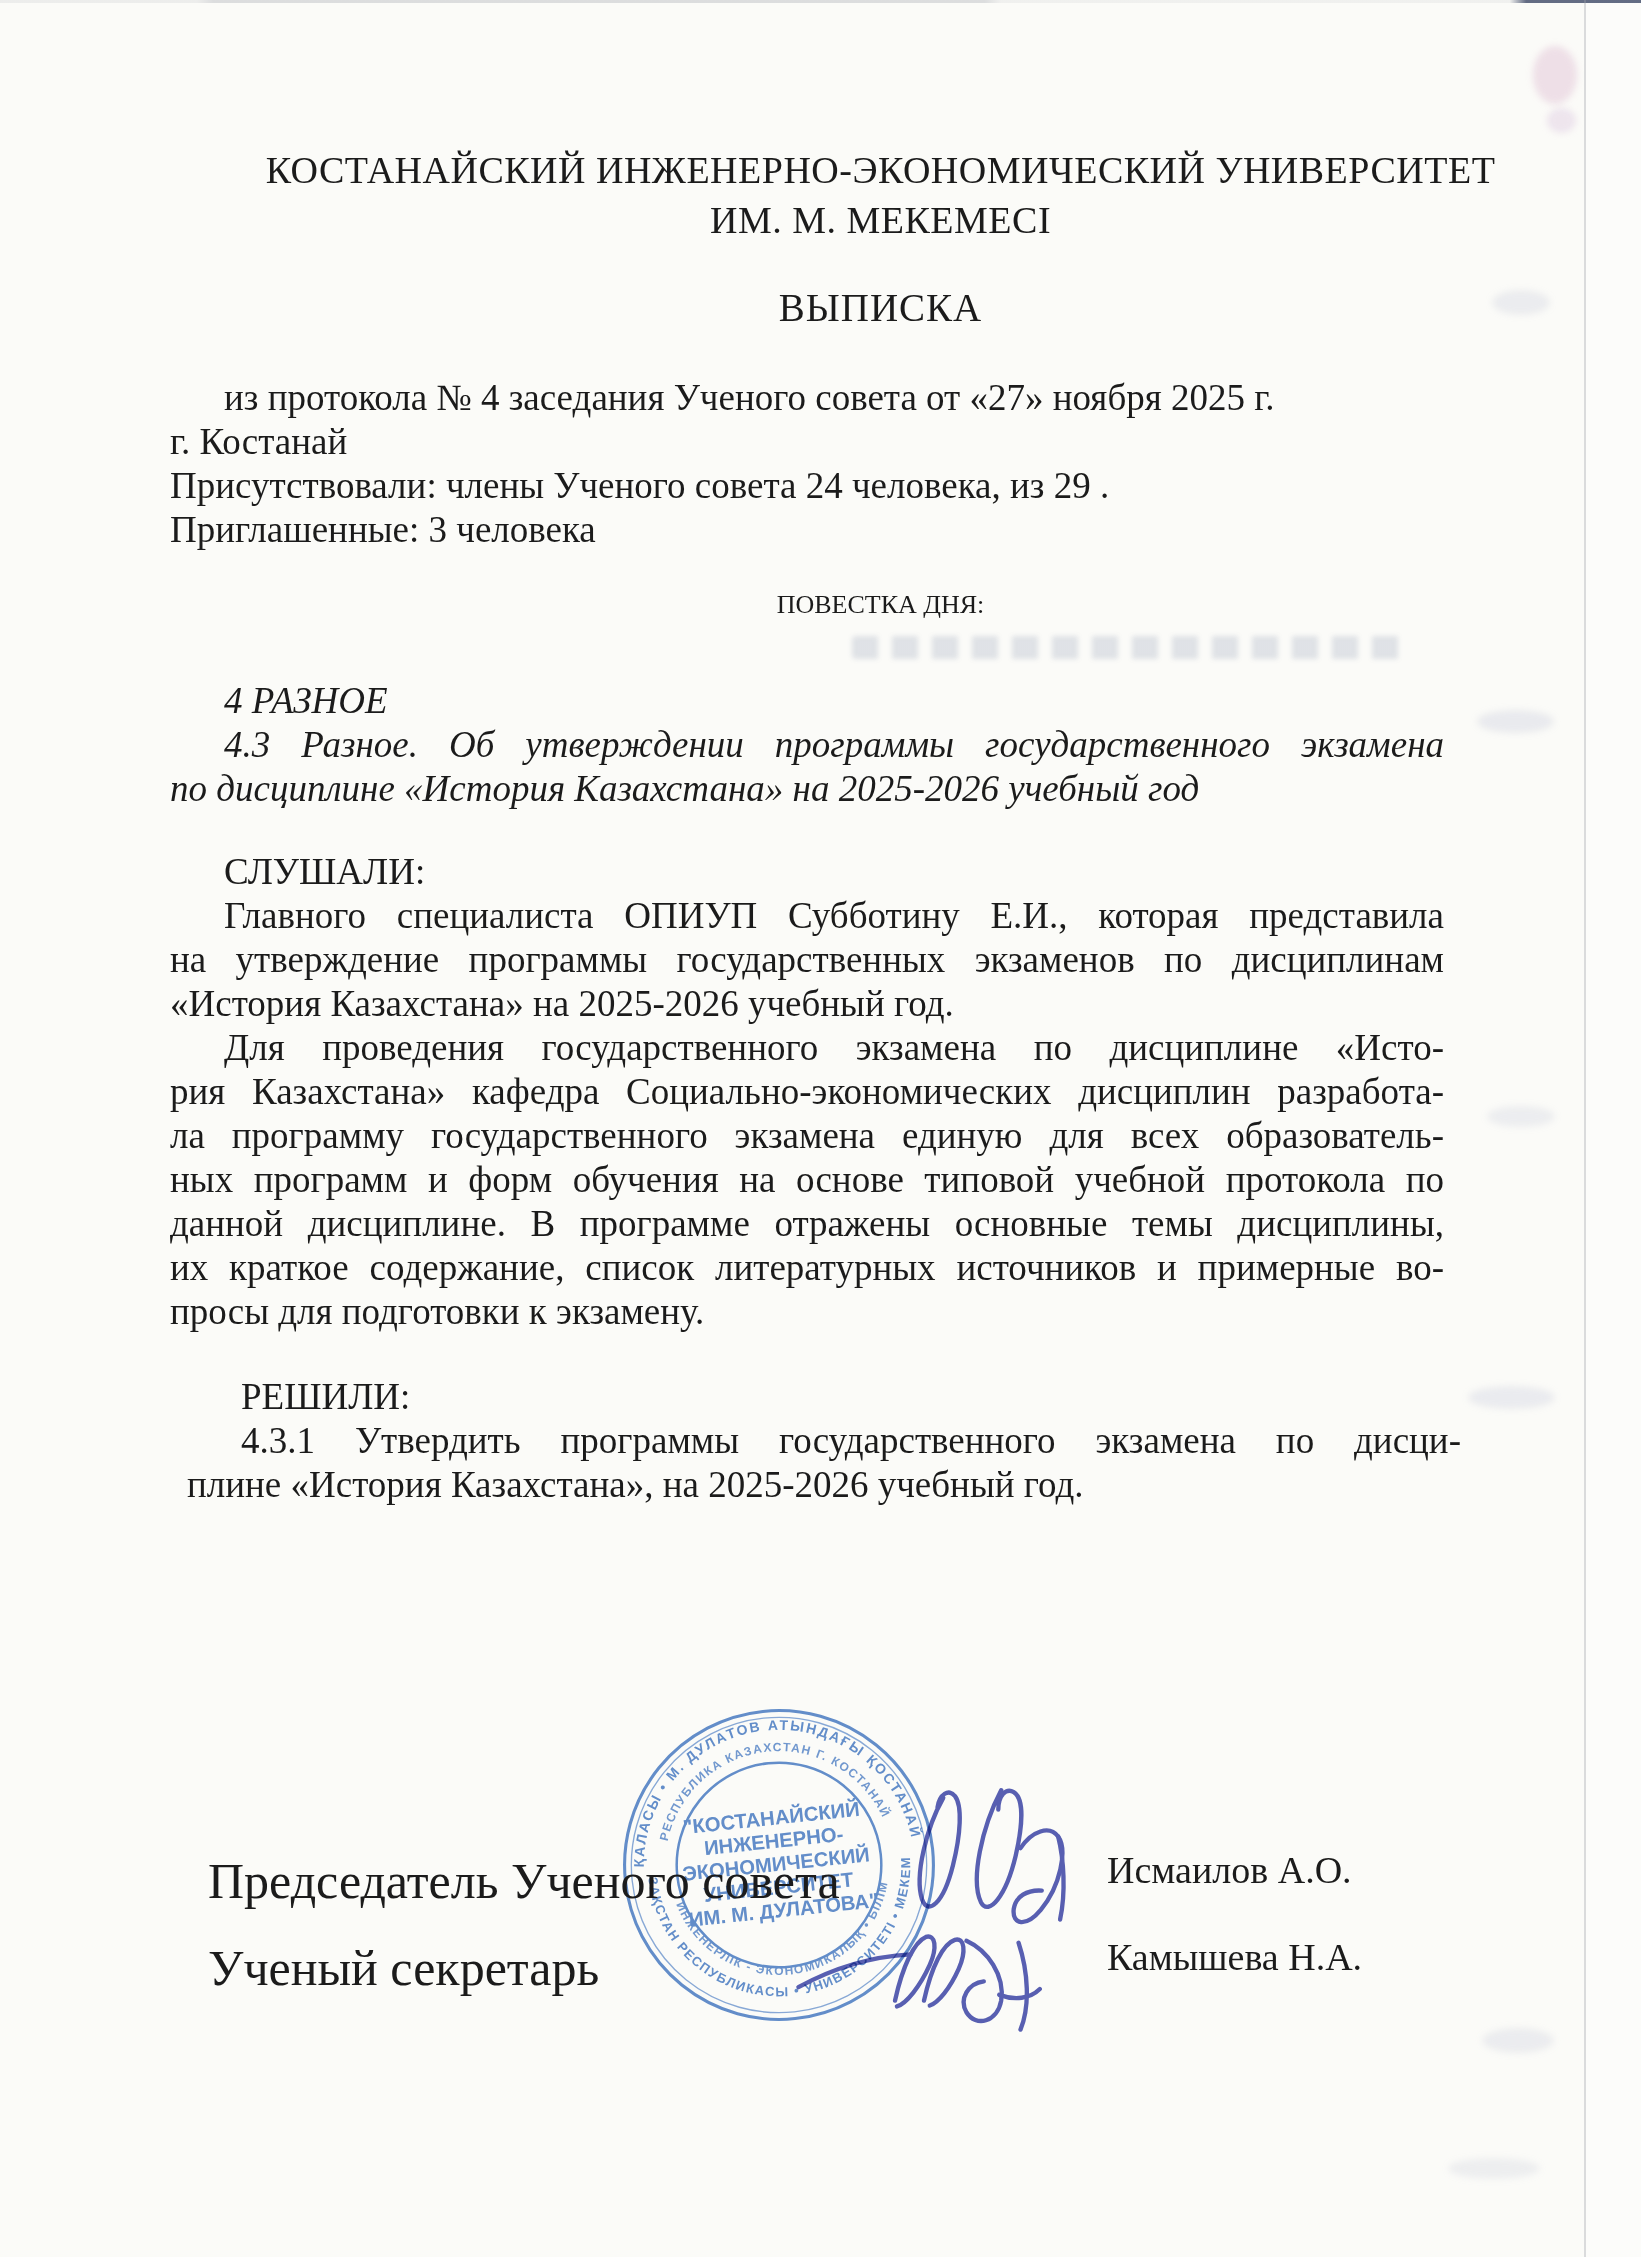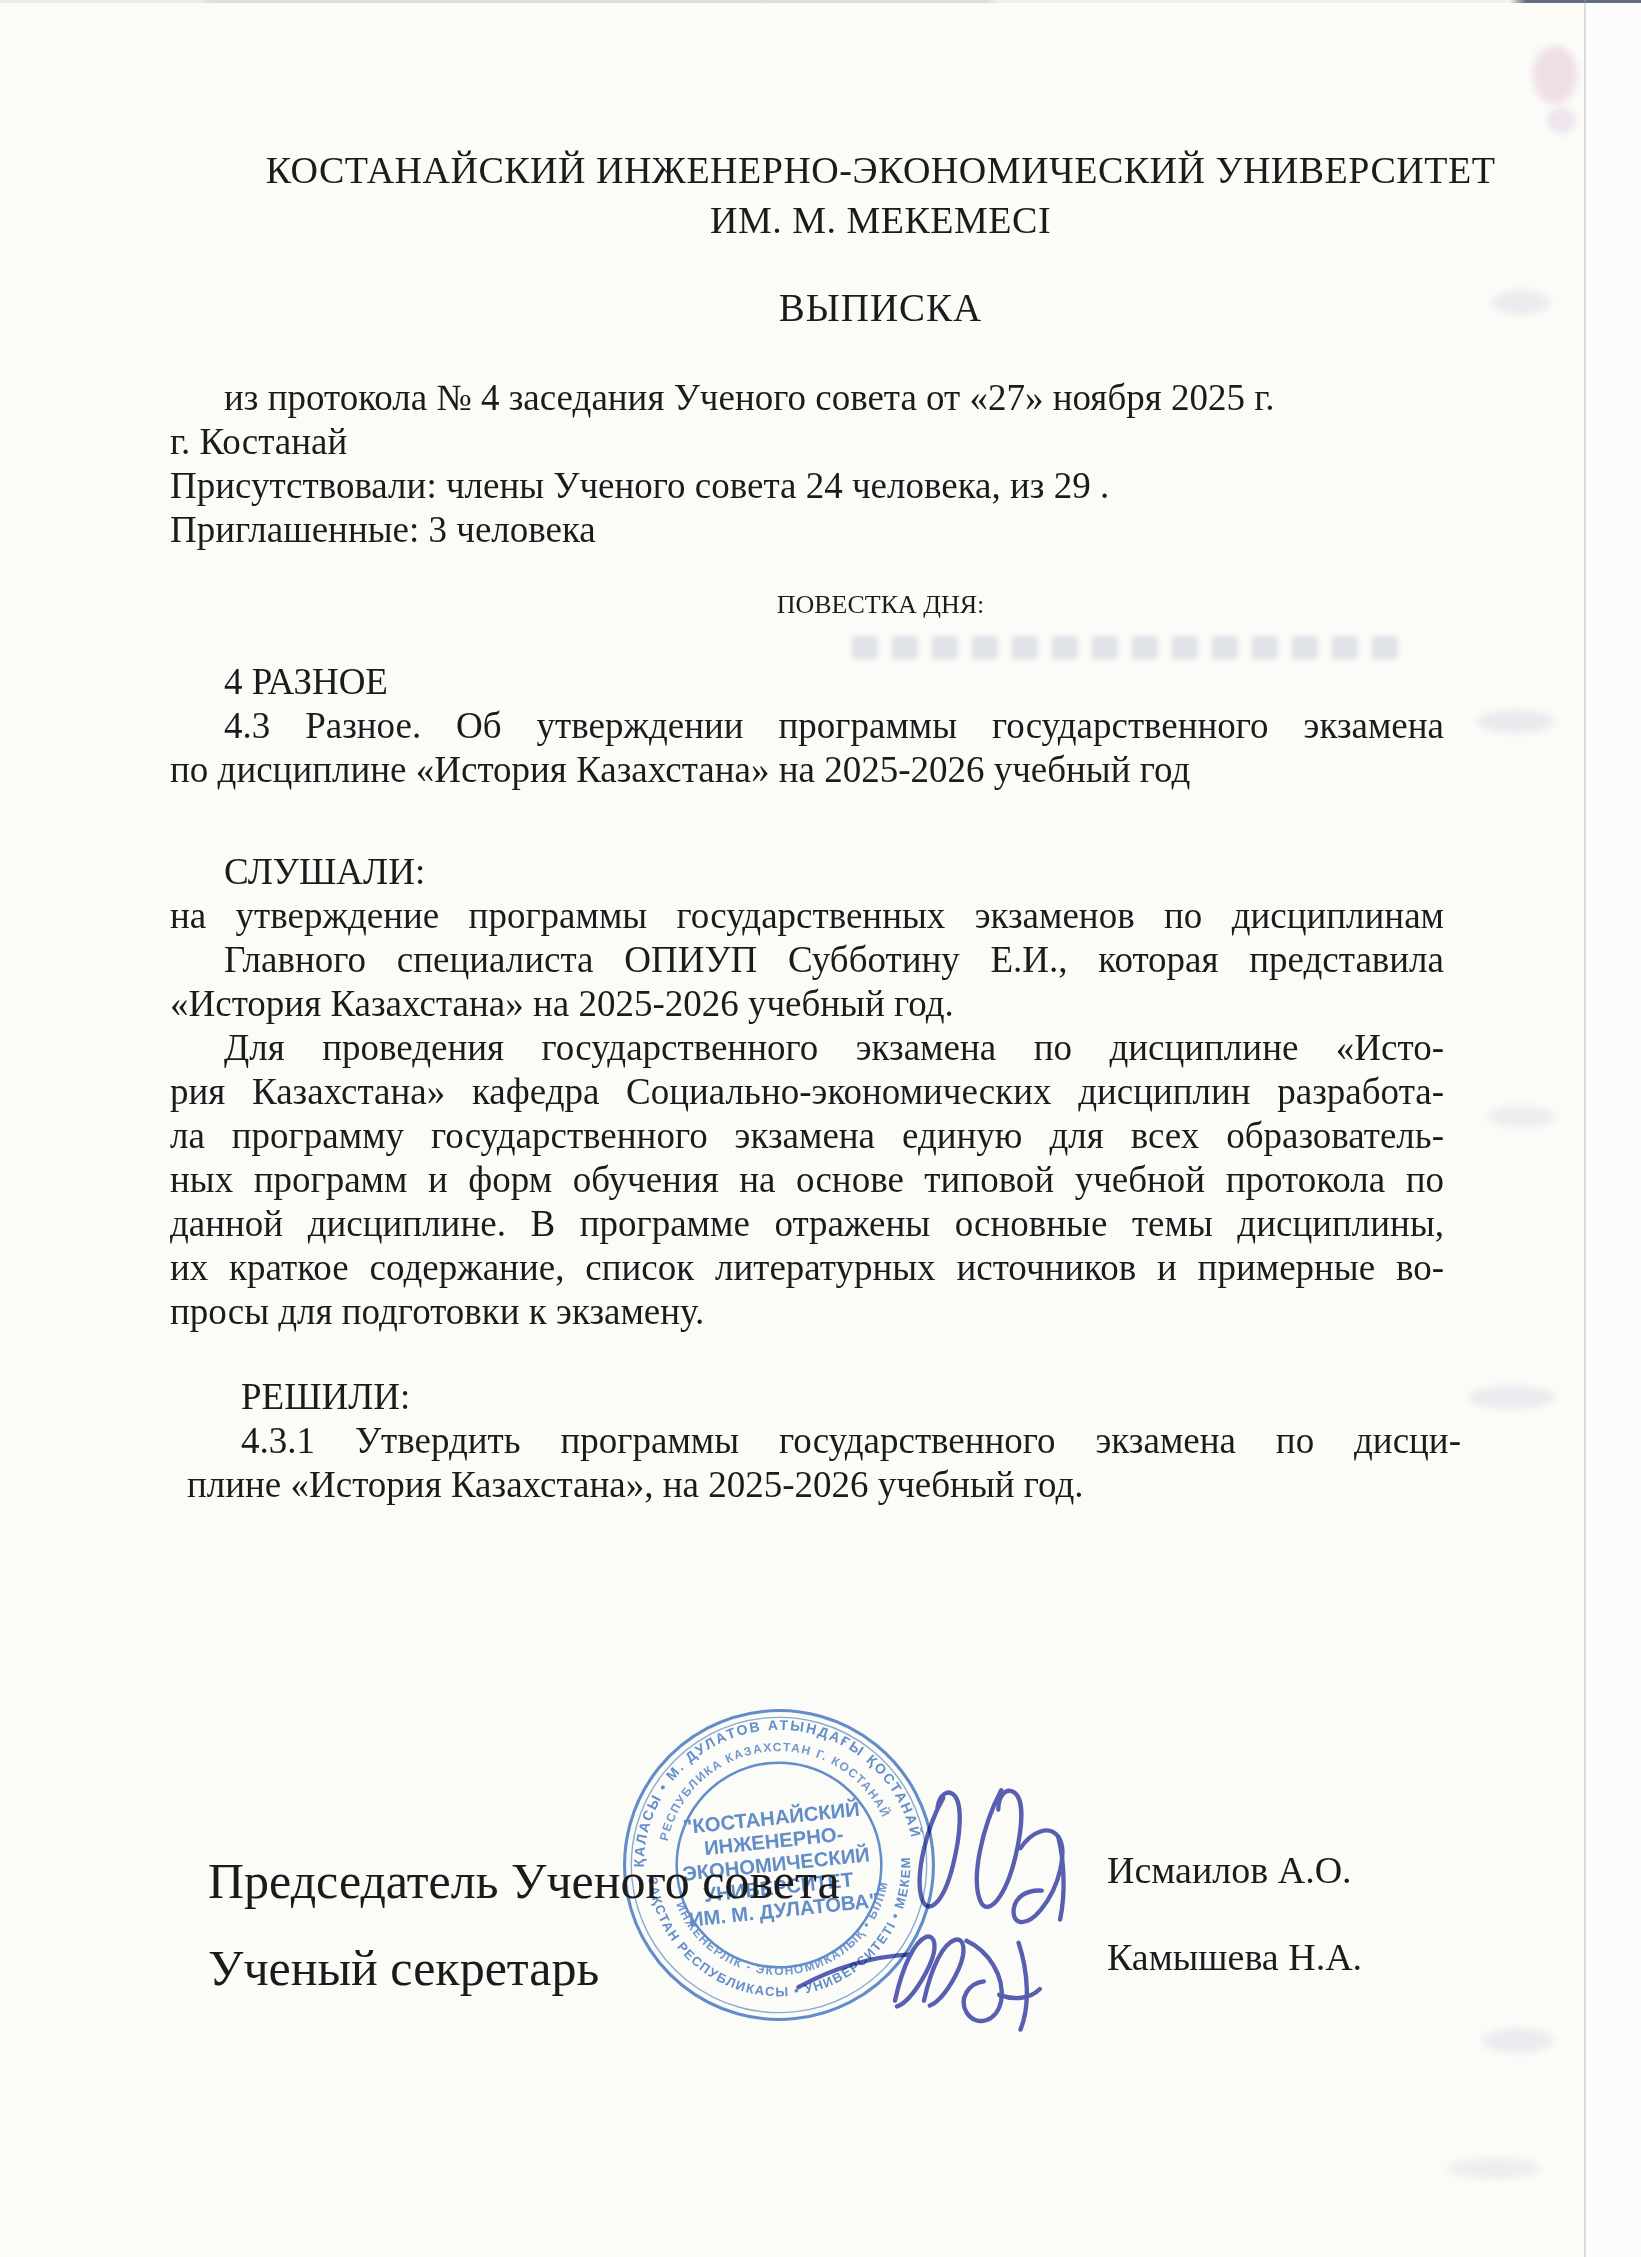--- a/index.html
+++ b/index.html
@@ -11,21 +11,21 @@
     font-family:"Liberation Serif","DejaVu Serif",serif;
     color:#1b1b1b;
   }
   
   .centered{position:absolute;left:16px;width:100%;text-align:center;padding-left:44px;}
   .header-block{top:145px;font-size:38px;line-height:50px;letter-spacing:0.5px;}
   .doc-title{top:285px;font-size:39px;letter-spacing:1px;}
   .agenda-heading{top:590px;font-size:26px;}
   .textcol{position:absolute;left:170px;width:1274px;font-size:37px;}
   .intro-block{top:376px;line-height:44px;}
-  .agenda-block{top:660px;line-height:44px;}
+  .agenda-block{top:679px;line-height:44px;font-style:italic;}
   .slushali-block{top:850px;line-height:44px;}
   .reshili-block{top:1375px;line-height:44px;margin-left:17px;}
   .ln{display:block;}
   .ind{text-indent:54px;}
   .jl{text-align:justify;text-align-last:justify;}
   .sig-label{position:absolute;left:208px;font-size:50px;z-index:6;white-space:nowrap;}
   .sig-name{position:absolute;left:1107px;font-size:38px;z-index:6;white-space:nowrap;}
   .role1{top:1852px;} .name1{top:1848px;}
   .role2{top:1939px;} .name2{top:1935px;}
   
@@ -90,22 +90,22 @@
 
   <div class="centered agenda-heading">ПОВЕСТКА ДНЯ:</div>
   <div class="textcol agenda-block">
     <span class="ln ind">4 РАЗНОЕ</span>
     <span class="ln ind jl">4.3  Разное.  Об  утверждении  программы  государственного  экзамена</span>
     <span class="ln">по дисциплине «История Казахстана» на 2025-2026 учебный год</span>
   </div>
 
   <div class="textcol slushali-block">
     <span class="ln ind">СЛУШАЛИ:</span>
+    <span class="ln ind jl">Главного специалиста ОПИУП Субботину Е.И., которая представила</span>
     <span class="ln jl">на утверждение программы государственных экзаменов по дисциплинам</span>
-    <span class="ln ind jl">Главного специалиста ОПИУП Субботину Е.И., которая представила</span>
     <span class="ln">«История Казахстана» на 2025-2026 учебный год.</span>
     <span class="ln ind jl">Для проведения государственного экзамена  по дисциплине «Исто-</span>
     <span class="ln jl">рия Казахстана» кафедра Социально-экономических дисциплин разработа-</span>
     <span class="ln jl">ла программу государственного экзамена единую для всех образователь-</span>
     <span class="ln jl">ных программ и форм обучения на основе типовой учебной протокола по</span>
     <span class="ln jl">данной дисциплине. В программе отражены основные темы дисциплины,</span>
     <span class="ln jl">их краткое содержание, список литературных источников и примерные во-</span>
     <span class="ln">просы для подготовки к экзамену.</span>
   </div>
 

